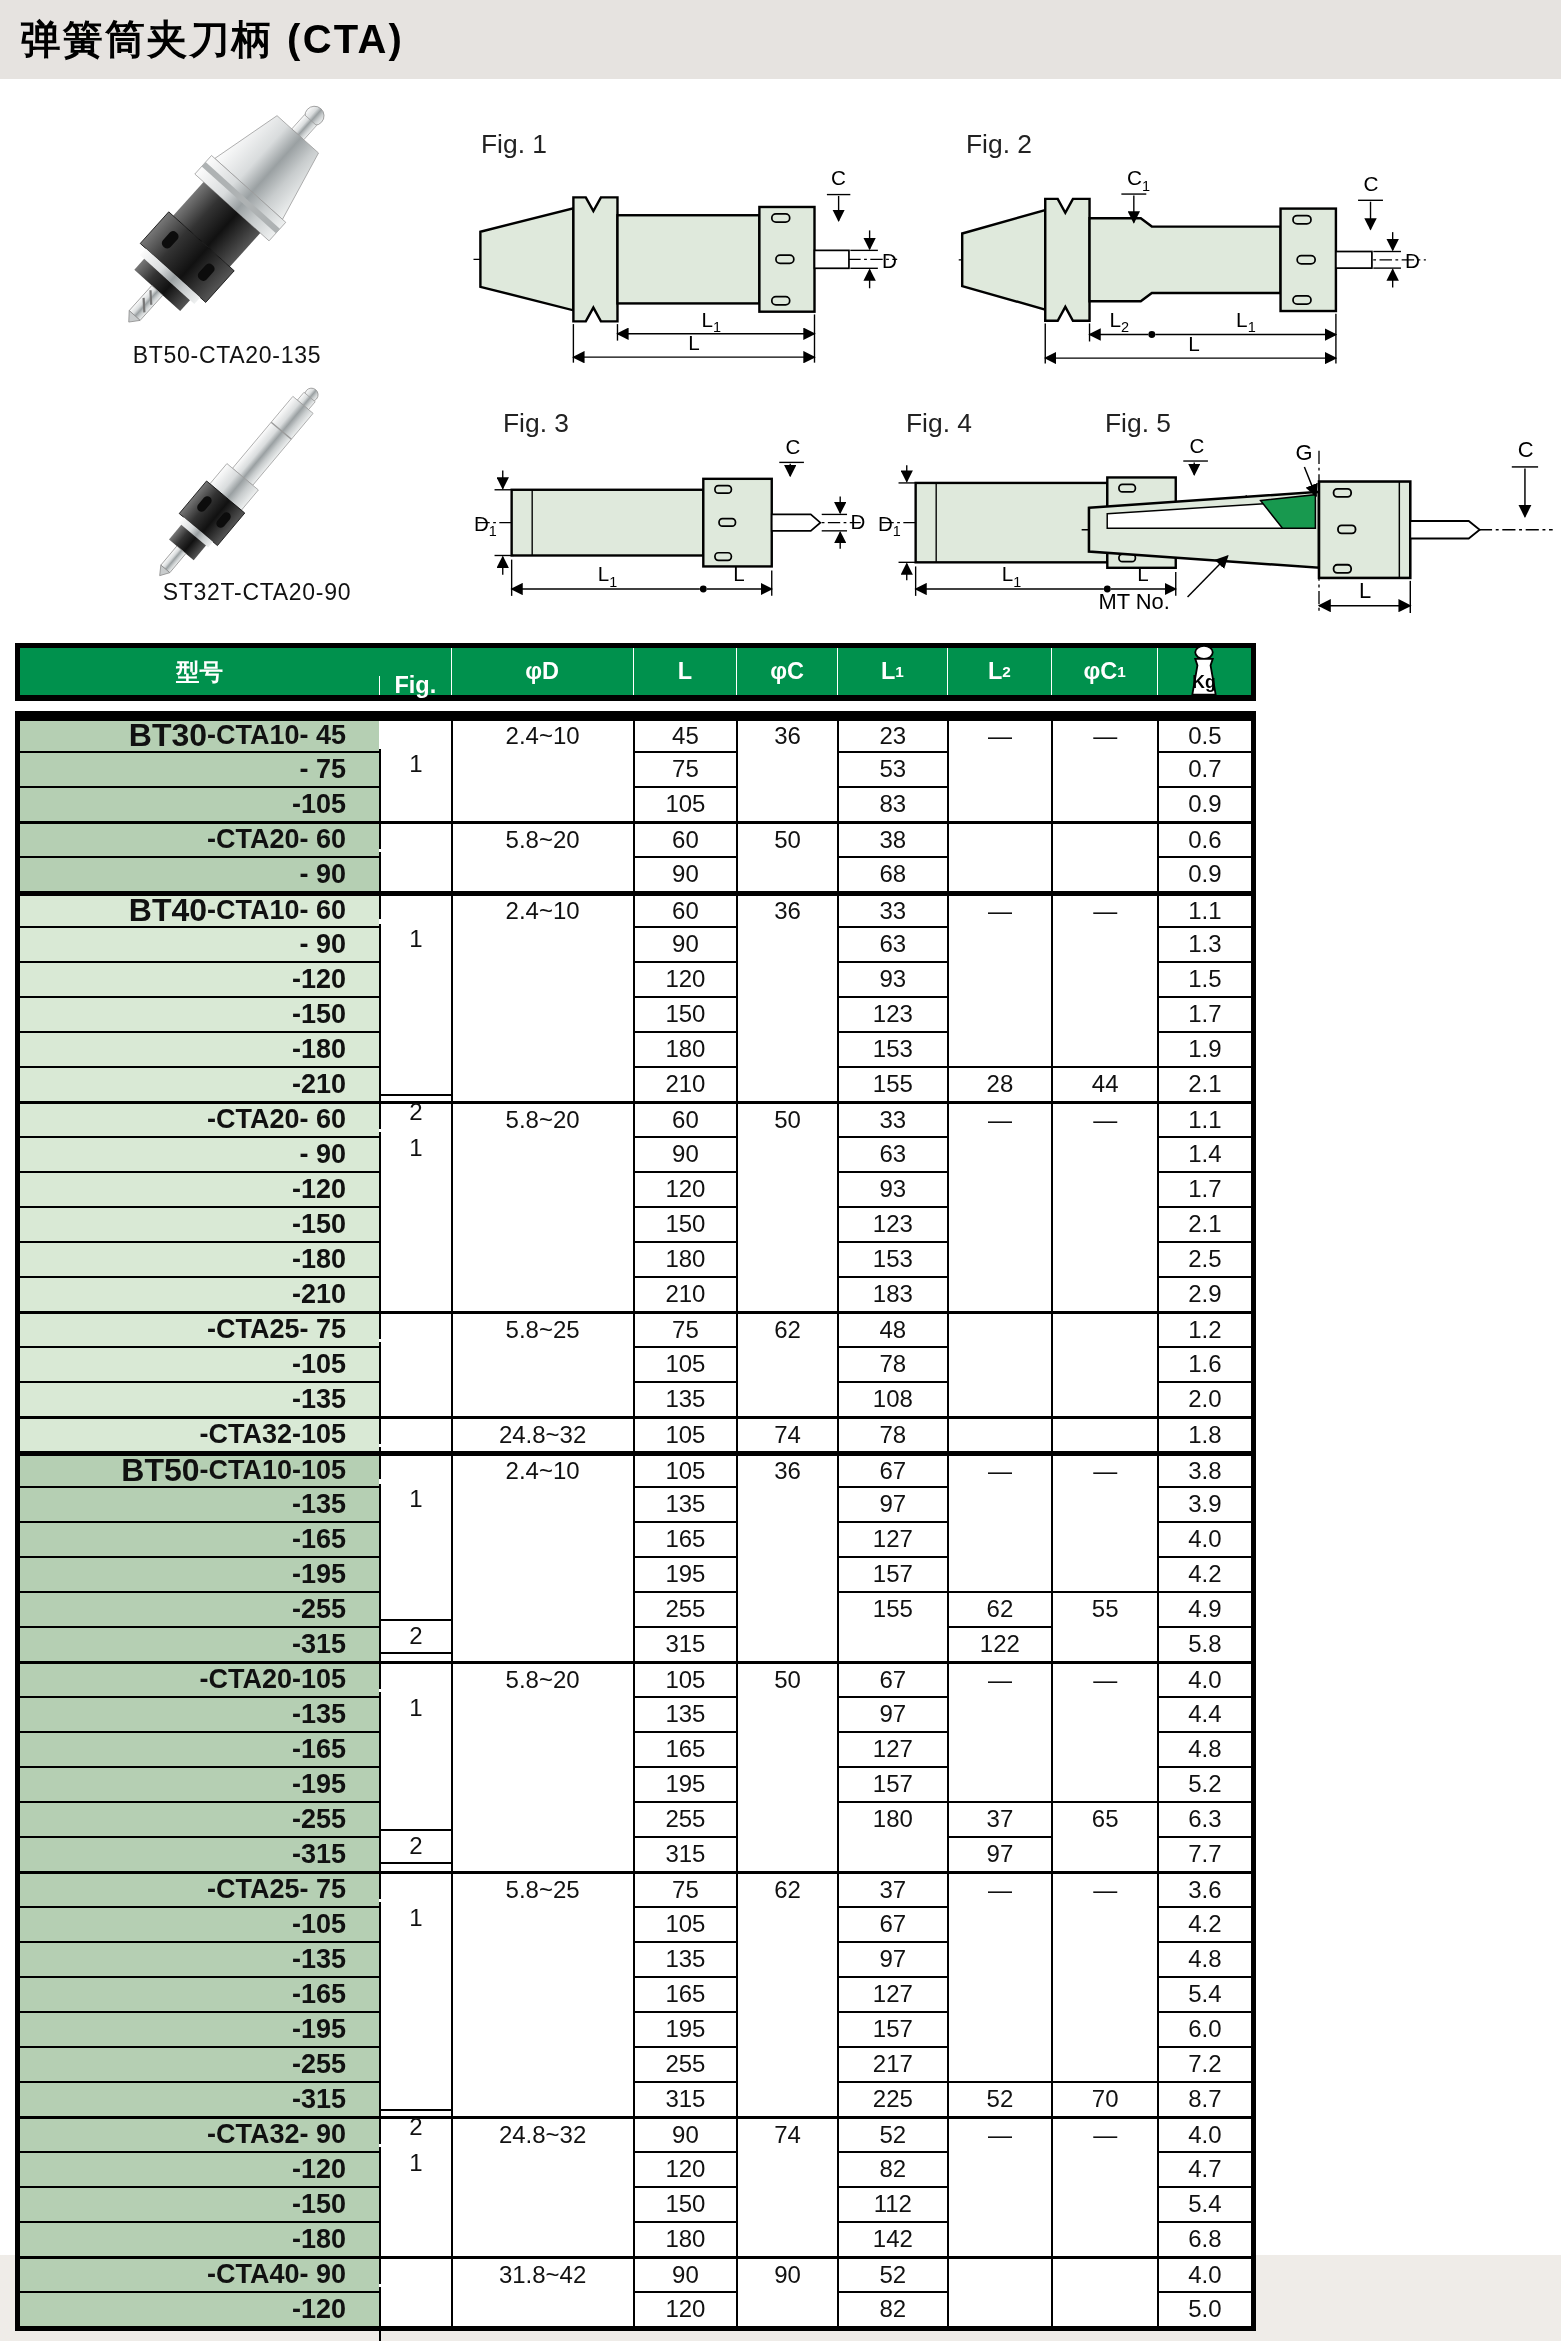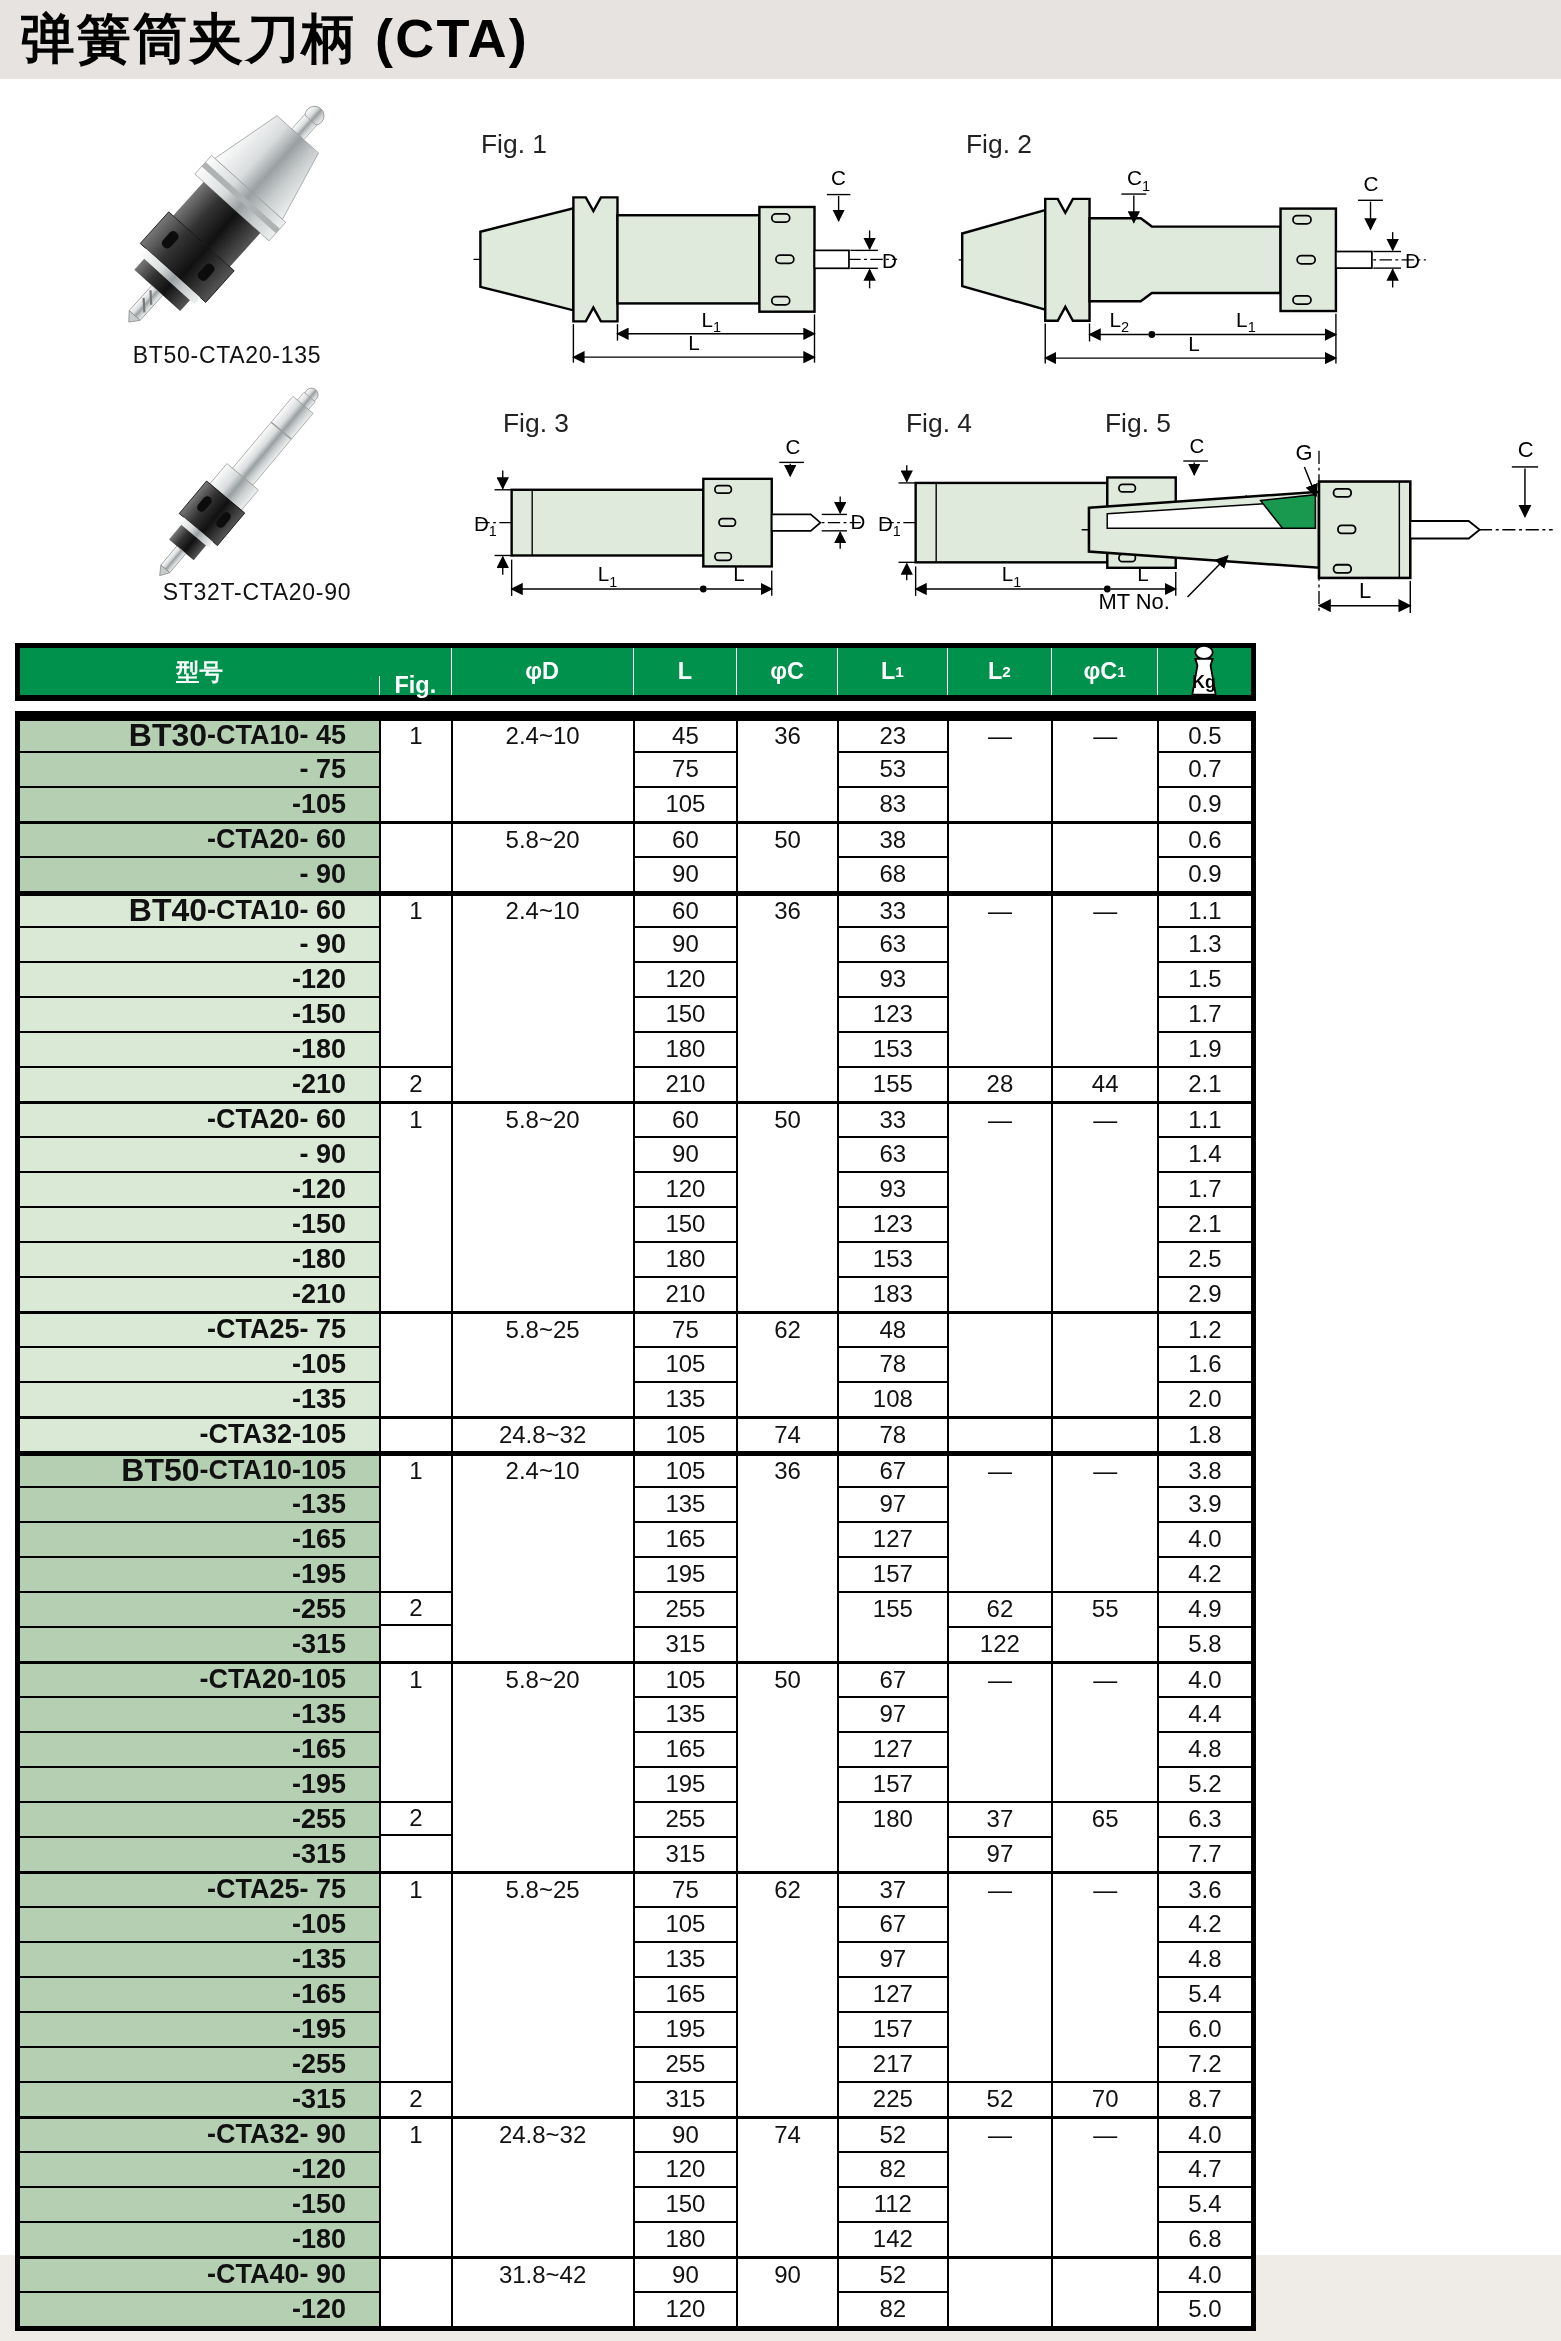--- a/index.html
+++ b/index.html
@@ -1,40 +1,40 @@
 <!DOCTYPE html>
 <html lang="zh" style="--header-green: #00914d; --model-dark: #b5cfb3; --model-light: #d9e9d5; --fig-fill: #dfe9dc; --accent-green: #18994f; --band-top: #e6e3e0; --band-bottom: #efece8;font-size:11.8px"><head>
 <meta charset="utf-8">
 <style>
   html,body{margin:0;padding:0;background:#fff;}
   .page{position:relative;width:1561px;height:2342px;background:#fff;overflow:hidden;
         font-family:"Liberation Sans","DejaVu Sans",sans-serif;color:#111;}
   .band-top{position:absolute;left:0;top:0;width:1561px;height:79px;background:var(--band-top);}
   .band-bottom{position:absolute;left:0;top:2255px;width:1561px;height:87px;background:var(--band-bottom);}
   .title{position:absolute;left:20.6px;top:0;height:79px;display:flex;align-items:center;
-         font-size:54px;font-weight:900;letter-spacing:2.2px;color:#000;}
+         font-size:40px;font-weight:900;letter-spacing:2.2px;color:#000;}
   .caption{position:absolute;font-size:23px;letter-spacing:0.7px;text-align:center;color:#111;}
   .figname{position:absolute;font-size:26.4px;color:#222;}
   .figsvg,.photosvg{position:absolute;}
   svg text{font-family:"Liberation Sans","DejaVu Sans",sans-serif;font-size:30px;fill:#000;}
   .part{fill:var(--fig-fill);stroke:#000;stroke-width:3.5;stroke-linejoin:miter;}
   .slot{fill:none;stroke:#000;stroke-width:2.5;}
   .thin{fill:#fff;stroke:#000;stroke-width:2.5;}
   .cl{stroke:#000;stroke-width:1.8;stroke-dasharray:18 5 4 5;fill:none;}
   .dim{stroke:#000;stroke-width:2;fill:none;}
   
   .cta-table{position:absolute;left:14.7px;top:643px;width:1241px;}
   .thead{display:flex;height:58px;box-sizing:border-box;background:var(--header-green);
          border:5.1px solid #000;border-bottom:6.6px solid #000;justify-content:center;}
   .hcell{display:flex;align-items:center;justify-content:center;color:#fff;
          font-weight:bold;font-size:23.5px;box-sizing:border-box;}
   .hcell + .hcell{border-left:1.5px solid #fff;}
   .tgap{height:9.5px;background:#fff;}
   .tbody{border:5.1px solid #000;background:#fff;box-sizing:border-box;}
-  .trow{display:flex;height:35px;box-sizing:border-box;background:#fff;align-items:flex-end;}
+  .trow{display:flex;height:35px;box-sizing:border-box;background:#fff;}
   .trow.sep-g{border-top:5.1px solid #000;}
   .trow.sep-s{border-top:3.7px solid #000;}
   .cell{height:100%;display:flex;align-items:center;justify-content:center;
         font-size:24px;color:#111;box-sizing:border-box;}
   .cell + .cell{border-left:2.2px solid #000;}
   .cell.bt{border-top:2.2px solid #000;}
   .cell.bb{border-bottom:2.2px solid #000;}
   .c-model{width:29.2%;}
   .c-fig{width:5.8%;margin-top:28px;}
   .c-d{width:14.8%;}

